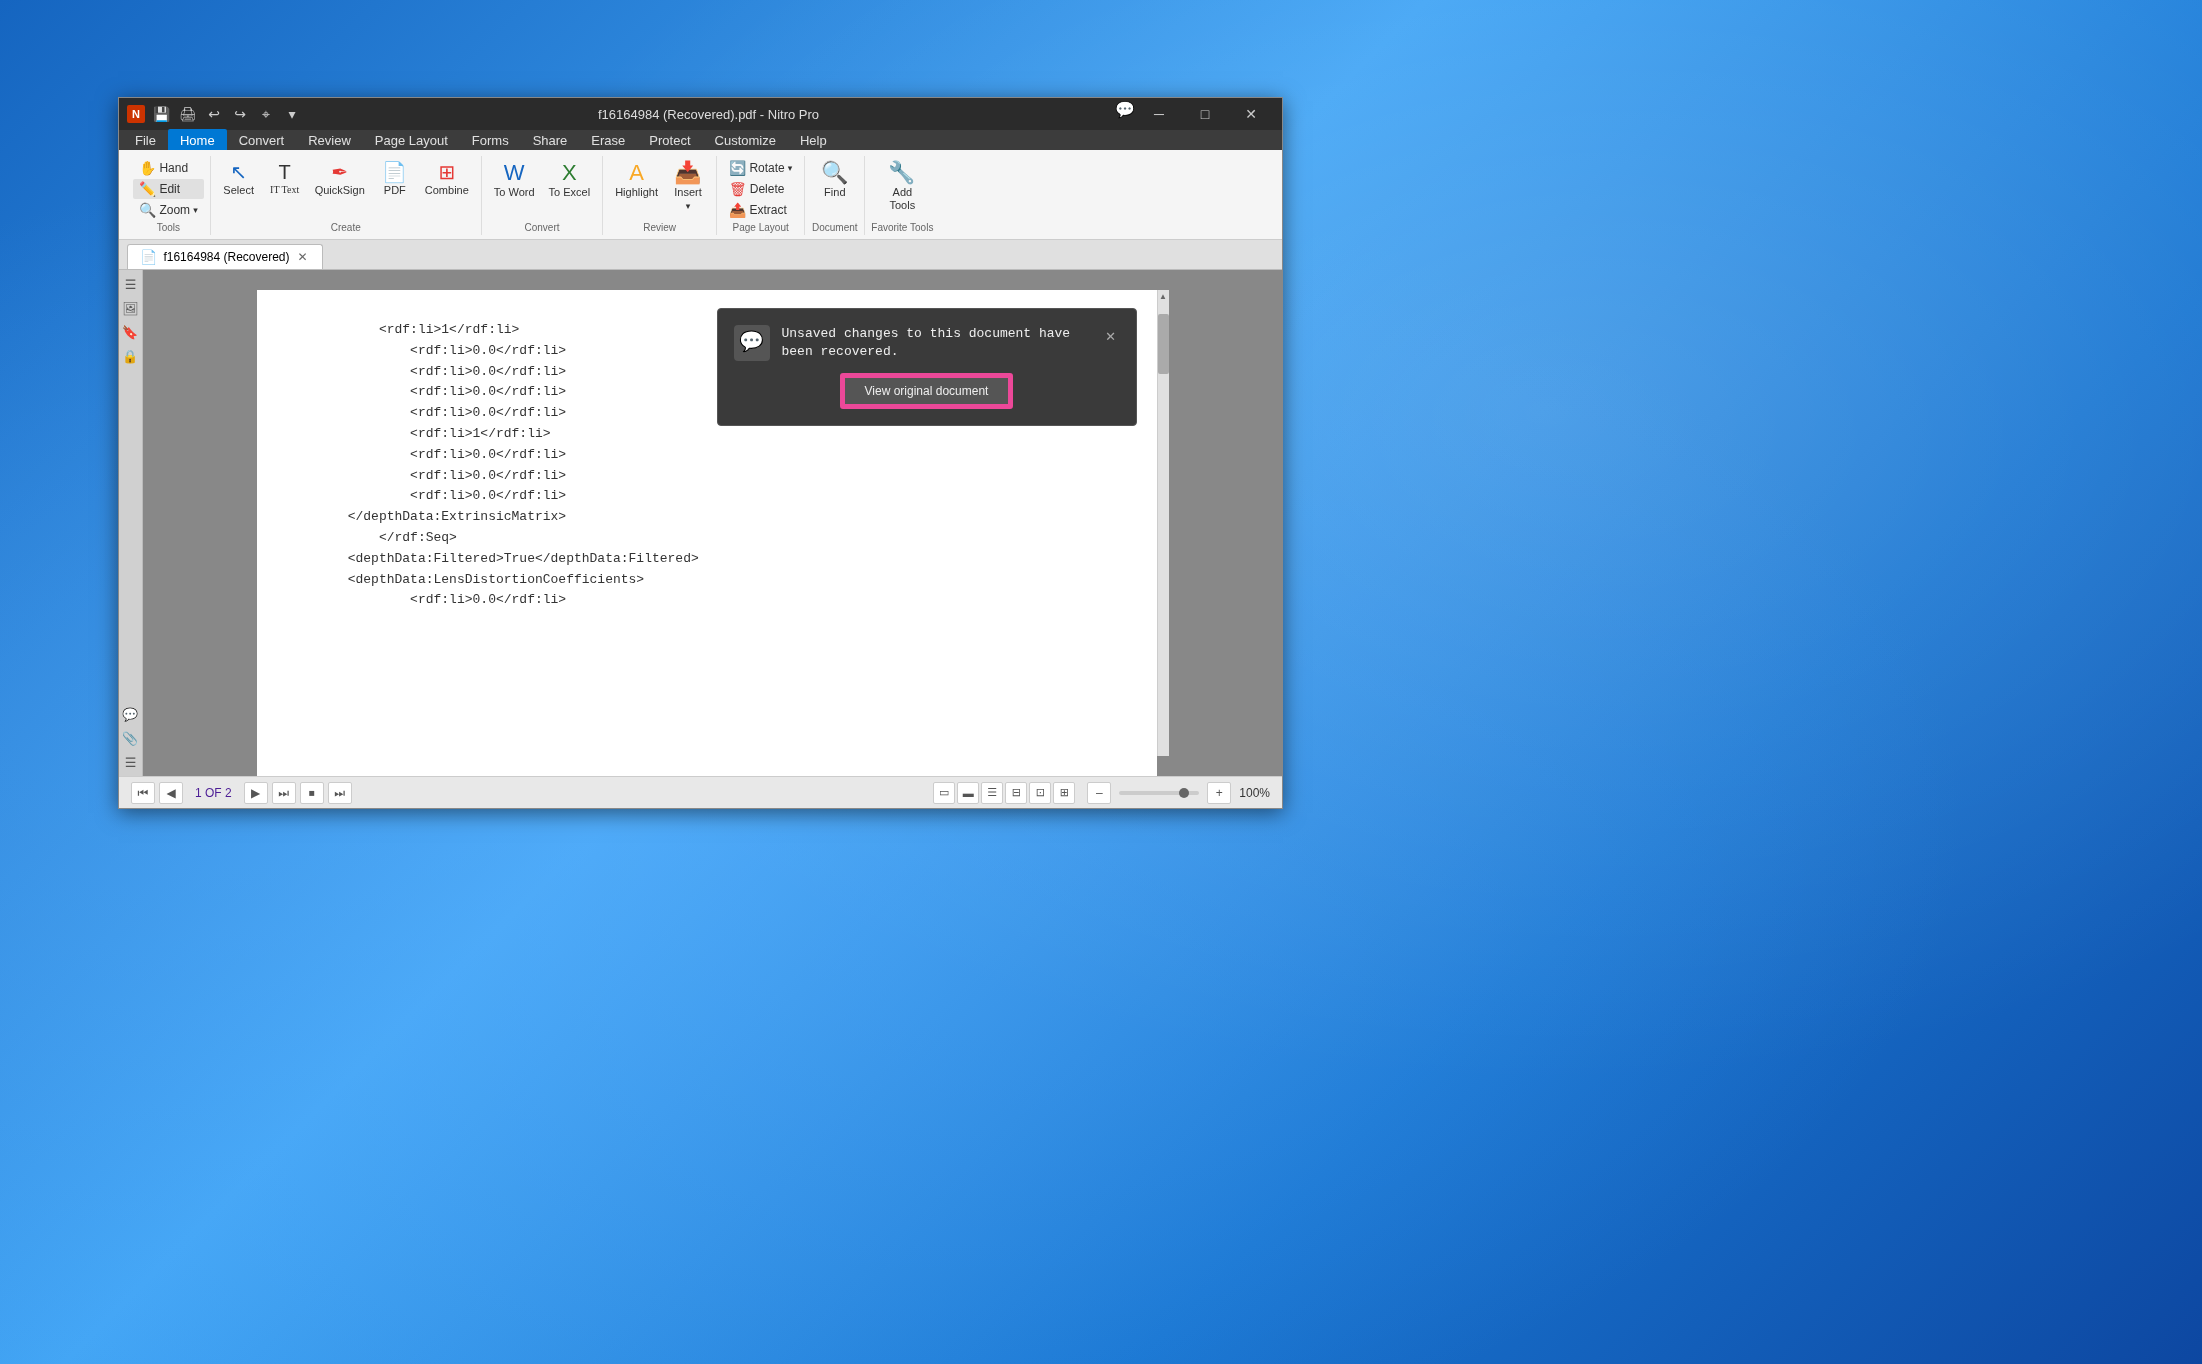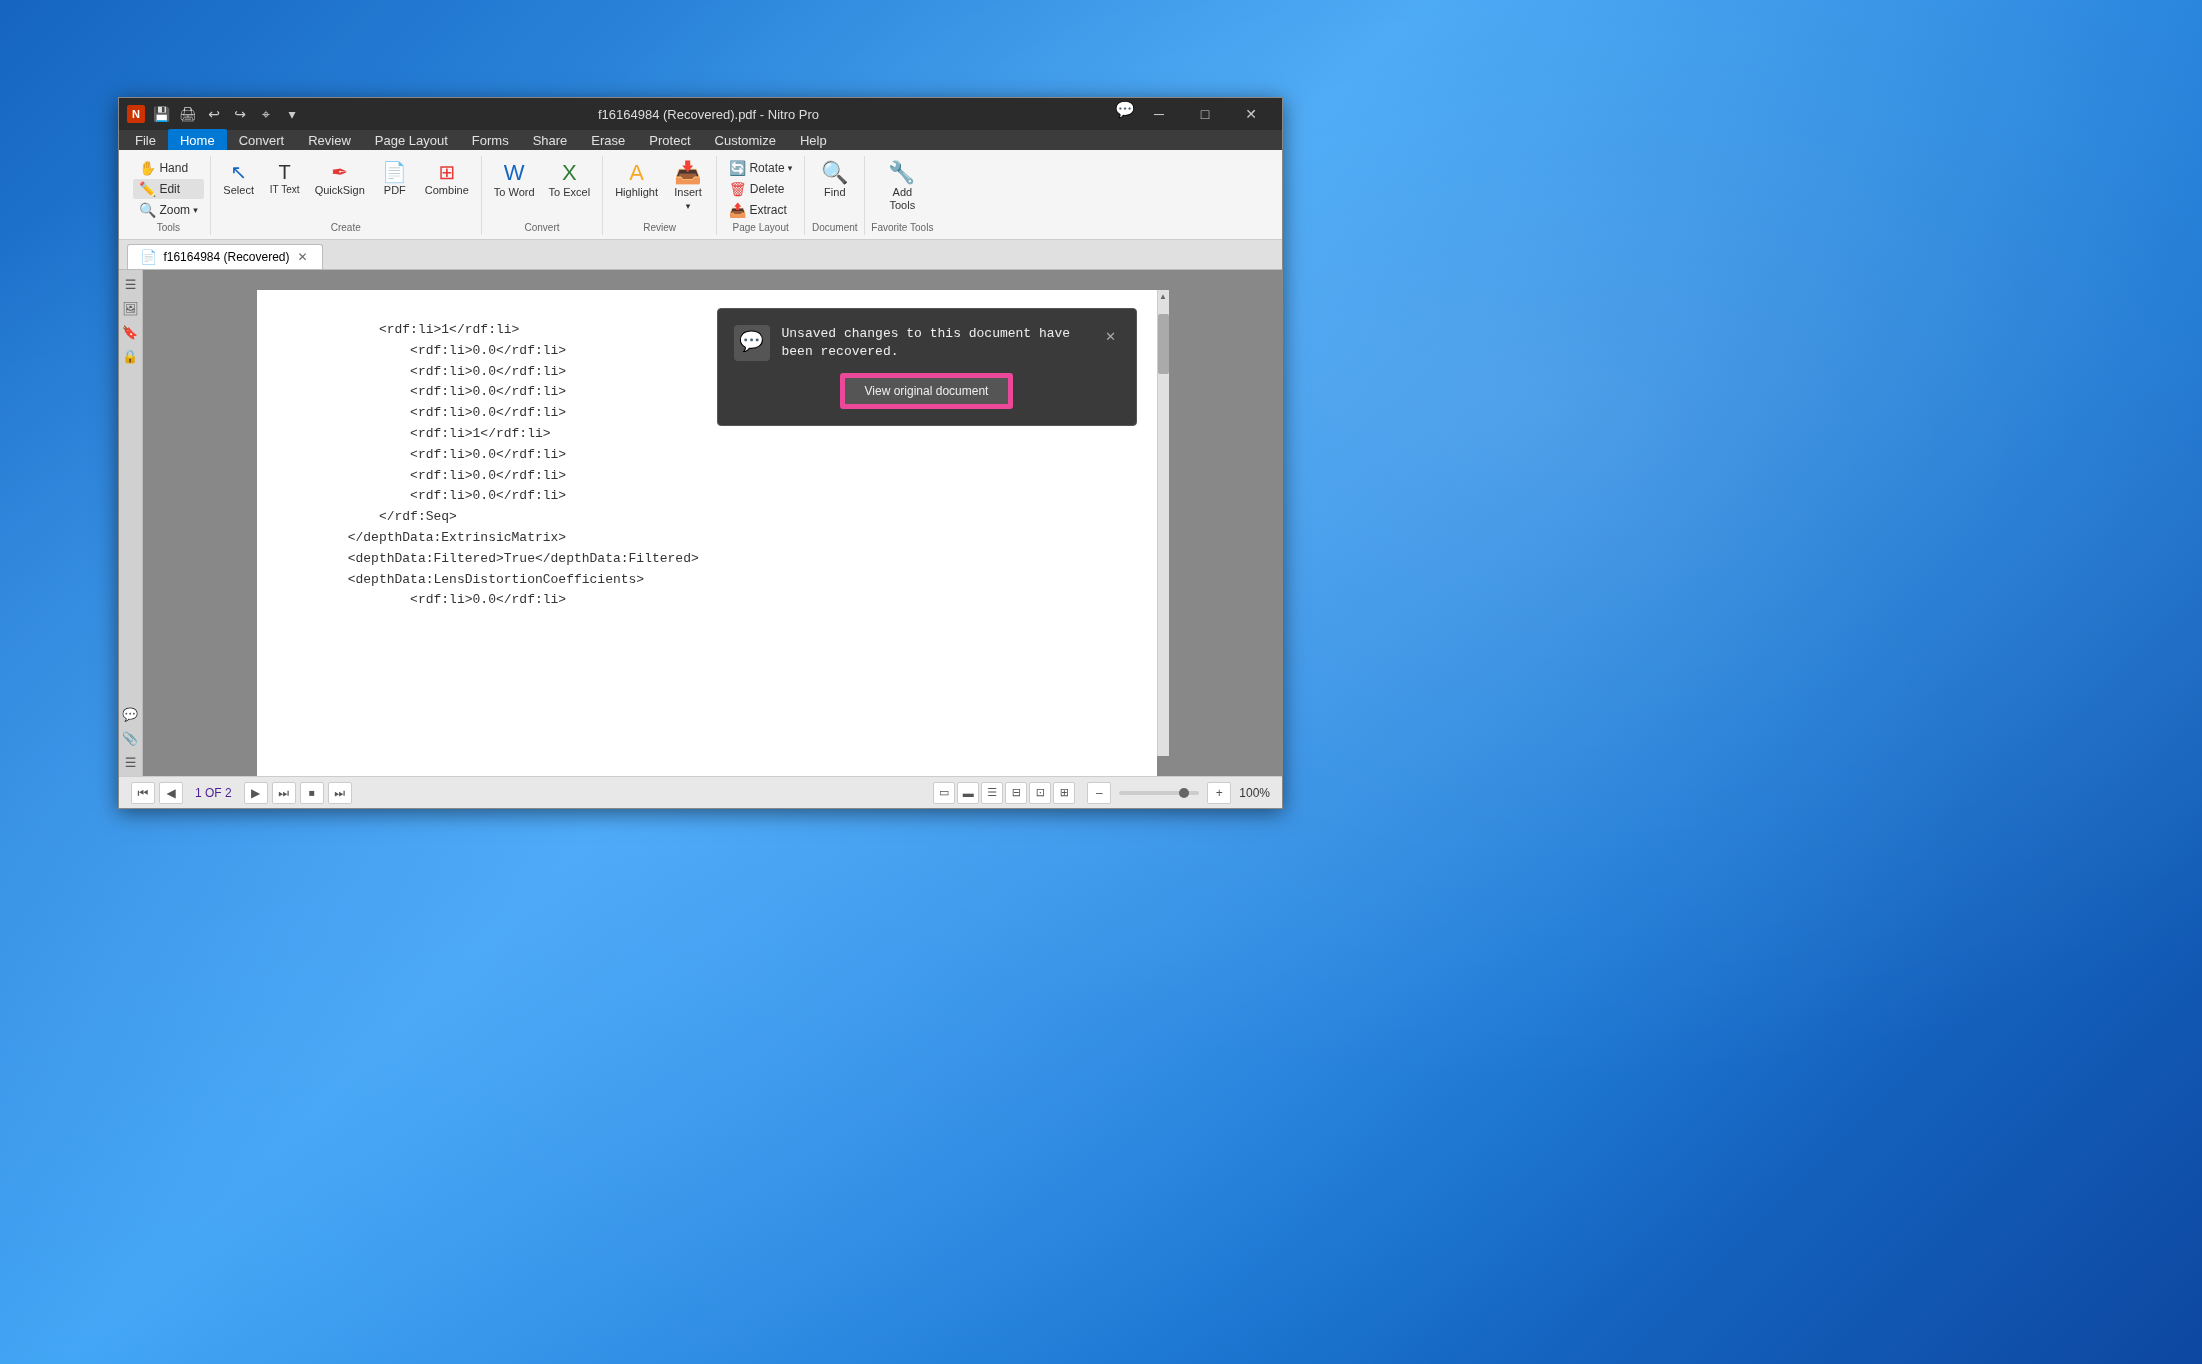--- a/index.html
+++ b/index.html
@@ -517,21 +517,21 @@
       </div>
 
       <div class="ribbon-group">
         <div class="ribbon-group-content">
           <div class="ribbon-btn">
             <span class="icon" style="color:#1565c0;font-size:20px;">↖</span>
             <span class="label">Select</span>
           </div>
           <div class="ribbon-btn">
             <span class="icon" style="color:#333;font-size:20px;">T</span>
-            <span class="label" style="font-size:10px;">IT Text</span>
+            <span class="label" style="font-size:10px;font-family:Liberation Serif, serif;">IT Text</span>
           </div>
           <div class="ribbon-btn">
             <span class="icon" style="color:#e53935;font-size:20px;">✒</span>
             <span class="label">QuickSign</span>
           </div>
           <div class="ribbon-btn">
             <span class="icon" style="color:#e53935;font-size:20px;">📄</span>
             <span class="label">PDF</span>
           </div>
           <div class="ribbon-btn">
@@ -651,22 +651,22 @@
         <div>
           <div class="pdf-line">        &lt;rdf:li&gt;1&lt;/rdf:li&gt;</div>
           <div class="pdf-line">            &lt;rdf:li&gt;0.0&lt;/rdf:li&gt;</div>
           <div class="pdf-line">            &lt;rdf:li&gt;0.0&lt;/rdf:li&gt;</div>
           <div class="pdf-line">            &lt;rdf:li&gt;0.0&lt;/rdf:li&gt;</div>
           <div class="pdf-line">            &lt;rdf:li&gt;0.0&lt;/rdf:li&gt;</div>
           <div class="pdf-line">            &lt;rdf:li&gt;1&lt;/rdf:li&gt;</div>
           <div class="pdf-line">            &lt;rdf:li&gt;0.0&lt;/rdf:li&gt;</div>
           <div class="pdf-line">            &lt;rdf:li&gt;0.0&lt;/rdf:li&gt;</div>
           <div class="pdf-line">            &lt;rdf:li&gt;0.0&lt;/rdf:li&gt;</div>
+          <div class="pdf-line">    &lt;/depthData:ExtrinsicMatrix&gt;</div>
           <div class="pdf-line">        &lt;/rdf:Seq&gt;</div>
-          <div class="pdf-line">    &lt;/depthData:ExtrinsicMatrix&gt;</div>
           <div class="pdf-line">    &lt;depthData:Filtered&gt;True&lt;/depthData:Filtered&gt;</div>
           <div class="pdf-line">    &lt;depthData:LensDistortionCoefficients&gt;</div>
           <div class="pdf-line">            &lt;rdf:li&gt;0.0&lt;/rdf:li&gt;</div>
         </div>
       </div>
 
       <div class="v-scrollbar">
         <div class="scrollbar-arrow">▲</div>
         <div class="v-scroll-thumb"></div>
       </div>

